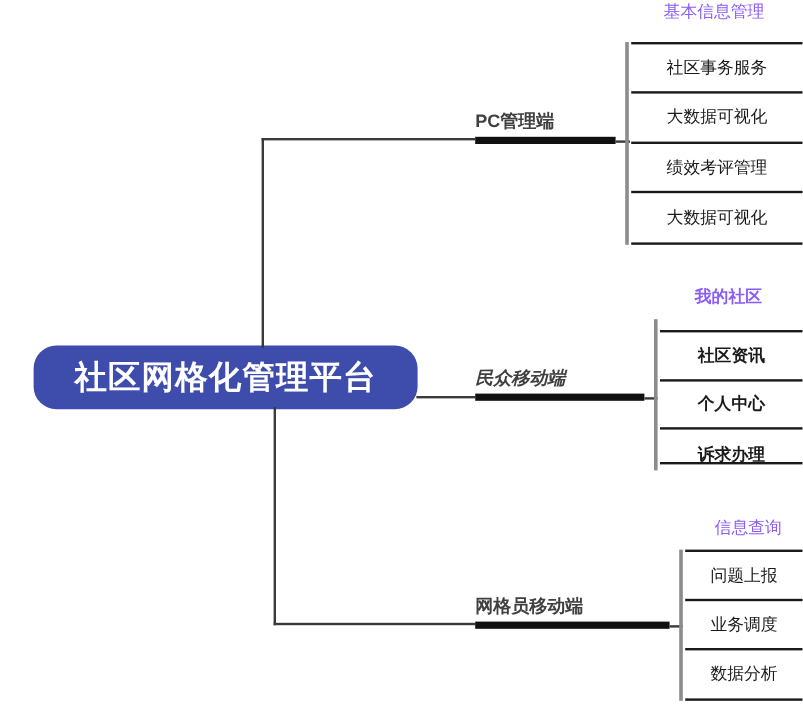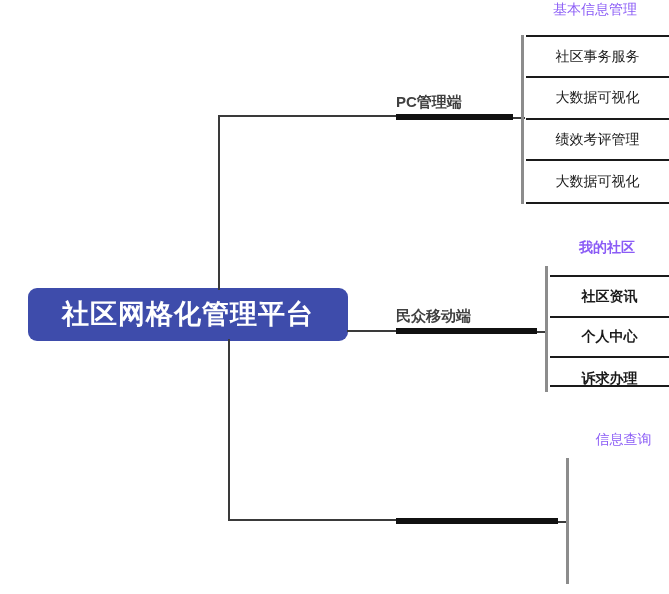--- a/index.html
+++ b/index.html
@@ -19,21 +19,21 @@
   }
 
   
   .root-node {
     position: absolute;
     left: 28px;
     top: 288px;
     width: 320px;
     height: 53px;
     background: #3e4cab;
-    border-radius: 9px;
+    border-radius: 19px;
     display: flex;
     align-items: center;
     justify-content: center;
     box-sizing: border-box;
   }
   .root-node .root-label {
     color: #ffffff;
     font-size: 27px;
     font-weight: bold;
     letter-spacing: 1px;
@@ -143,27 +143,28 @@
 
   <div class="trunk-v" style="left:228px; top:339px; height:182px;"></div>
   <div class="trunk-h" style="left:228px; top:519px; width:168px;"></div>
 
   <div class="branch" style="left:396px; top:76px; width:117px; height:44px;">
     <span class="branch-label">PC管理端</span>
     <div class="branch-bar"></div>
   </div>
   <div class="branch-stub" style="left:513px; top:117px; width:12px;"></div>
 
-  <div class="branch" style="left:396px; top:290px; width:141px; height:44px;">
+  <div class="branch" style="left:396px; top:290px; width:141px; height:44px;font-style:italic;">
     <span class="branch-label">民众移动端</span>
     <div class="branch-bar"></div>
   </div>
   <div class="branch-stub" style="left:537px; top:331px; width:11px;"></div>
 
   <div class="branch" style="left:396px; top:480px; width:162px; height:44px;">
+    <span class="branch-label">网格员移动端</span>
     <div class="branch-bar"></div>
   </div>
   <div class="branch-stub" style="left:558px; top:521px; width:11px;"></div>
 
   <div class="leaf-group" style="left:521px; top:2px; width:148px; height:202px;">
     <div class="group-header">基本信息管理</div>
     <div class="group-spine" style="top:33px; height:169px;"></div>
     <div class="group-box" style="top:33px; width:143px; height:169px;">
       <div class="leaf-item" style="height:41px;">社区事务服务</div>
       <div class="leaf-item" style="height:42px;">大数据可视化</div>
@@ -178,15 +179,20 @@
     <div class="group-box" style="top:35px; width:119px; height:112px;">
       <div class="leaf-item" style="height:41px;">社区资讯</div>
       <div class="leaf-item" style="height:40px;">个人中心</div>
       <div class="leaf-item" style="height:41px;">诉求办理</div>
     </div>
   </div>
 
   <div class="leaf-group" style="left:566px; top:432px; width:115px; height:152px;">
     <div class="group-header">信息查询</div>
     <div class="group-spine" style="top:26px; height:126px;"></div>
+    <div class="group-box" style="top:26px; width:98px; height:126px;">
+      <div class="leaf-item" style="height:41px;">问题上报</div>
+      <div class="leaf-item" style="height:41px;">业务调度</div>
+      <div class="leaf-item" style="height:40px;">数据分析</div>
+    </div>
   </div>
 
 </div>
 
 </body></html>

